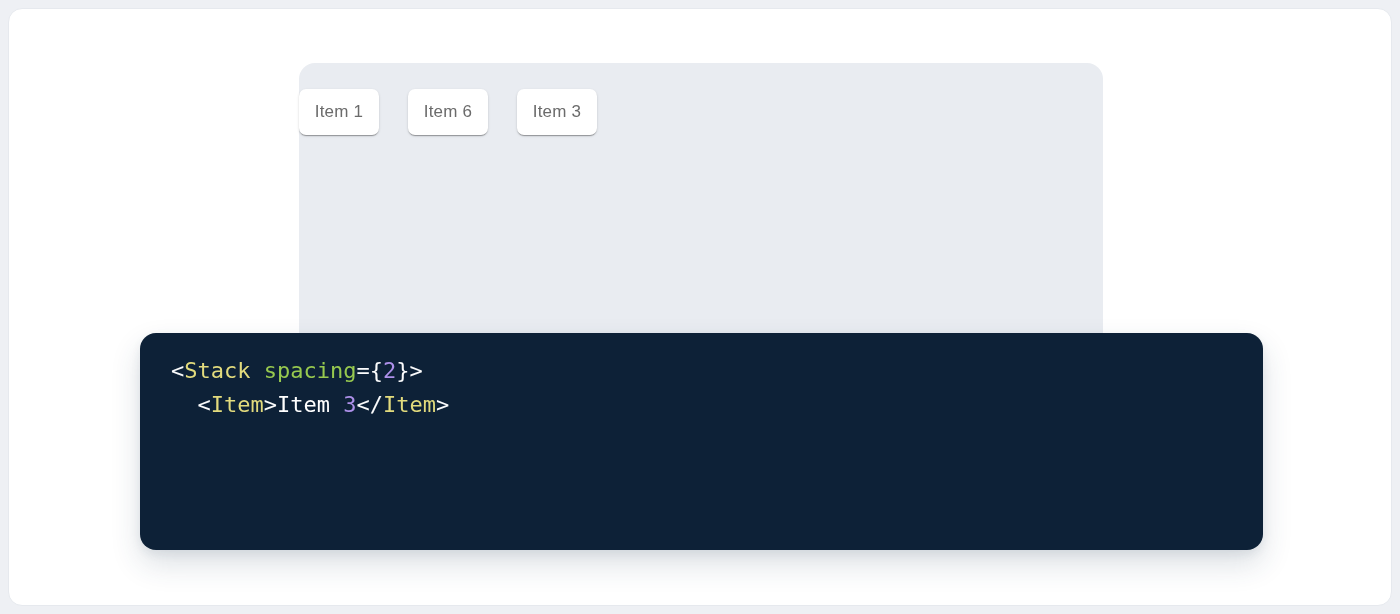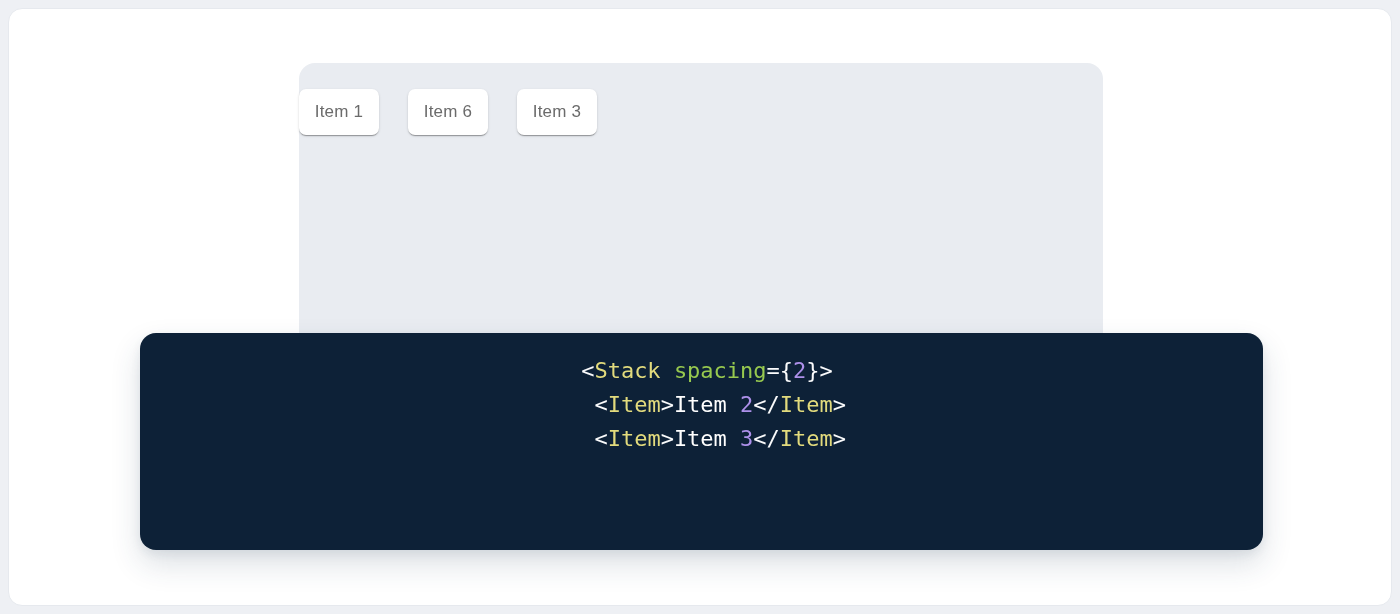--- a/index.html
+++ b/index.html
@@ -70,21 +70,20 @@
     background:var(--code-bg);
     border-radius:16px;
     box-shadow:0 14px 30px rgba(40,60,90,.16), 0 4px 10px rgba(40,60,90,.08);
     z-index:2;
   }
   .code{
     padding:21px 20px 0 31px;
     font-family:"DejaVu Sans Mono","Liberation Mono",monospace;
     font-size:22px;
     line-height:34px;
-    text-align:center;
   }
   .code-line{white-space:pre;}
   .t-punc{color:var(--tok-punc);}
   .t-tag{color:var(--tok-tag);}
   .t-attr{color:var(--tok-attr);}
   .t-num{color:var(--tok-num);}
   .t-plain{color:var(--tok-plain);}
 </style>
 </head>
 <body>
@@ -101,18 +100,17 @@
       </div>
       <div class="item-card">
         <span>Item 3</span>
       </div>
     </div>
   </div>
 
   <div class="code-block">
     <div class="code">
       <div class="code-line"><span class="t-punc">&lt;</span><span class="t-tag">Stack</span><span class="t-plain"> </span><span class="t-attr">spacing</span><span class="t-punc">={</span><span class="t-num">2</span><span class="t-punc">}&gt;</span></div>
-      <div class="code-line"><span class="t-plain">  </span><span class="t-punc">&lt;</span><span class="t-tag">Item</span><span class="t-punc">&gt;</span><span class="t-plain">Item </span><span class="t-num">2</span><span class="t-punc">&lt;/</span><span class="t-tag">Item</span><span class="t-punc">&gt;</span></div>
       <div class="code-line"><span class="t-plain">  </span><span class="t-punc">&lt;</span><span class="t-tag">Item</span><span class="t-punc">&gt;</span><span class="t-plain">Item </span><span class="t-num">3</span><span class="t-punc">&lt;/</span><span class="t-tag">Item</span><span class="t-punc">&gt;</span></div>
     </div>
   </div>
 
 </div>
 
 </body></html>

